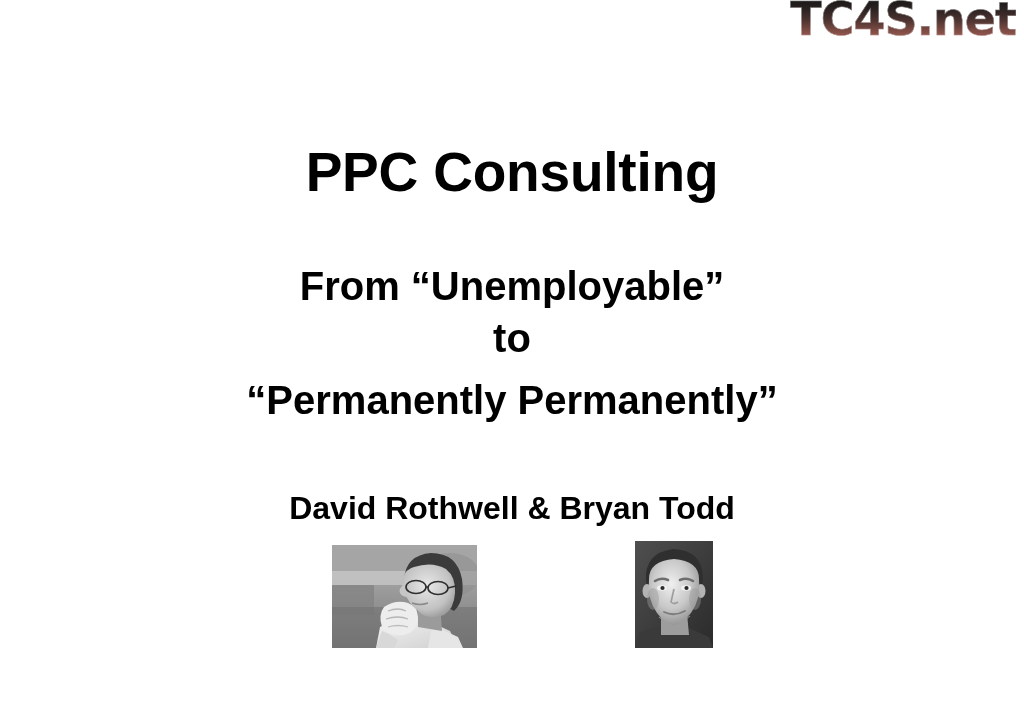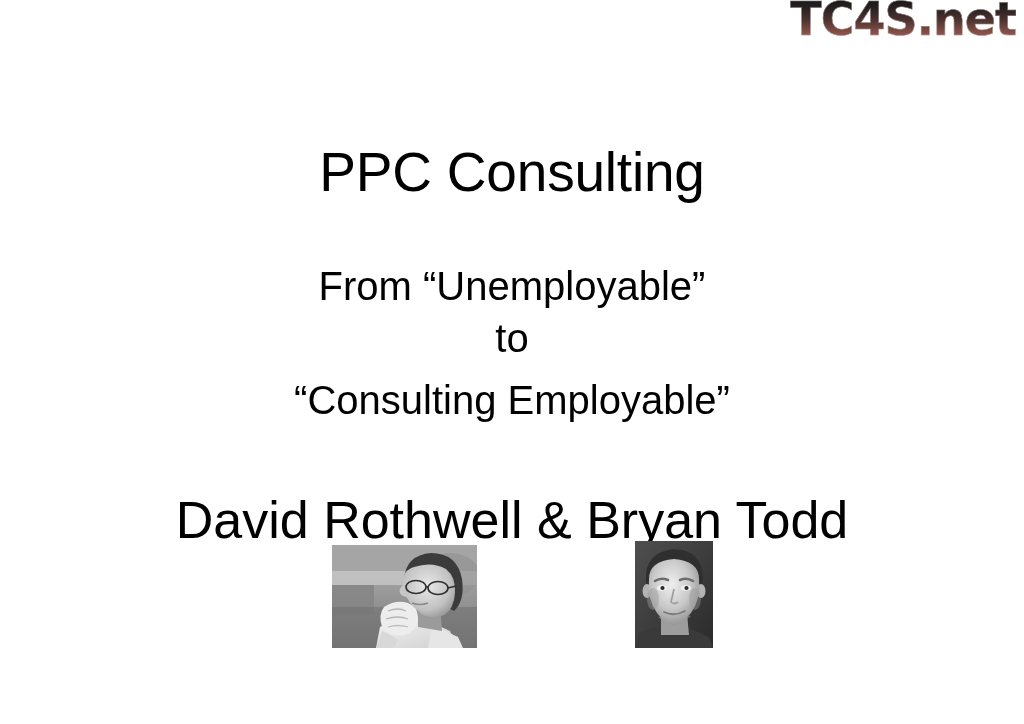--- a/index.html
+++ b/index.html
@@ -47,21 +47,21 @@
   }
 
   
   .slide-text {
     position: absolute;
     left: 0;
     width: 1024px;
     text-align: center;
     color: #000000;
     font-family: "Liberation Sans", sans-serif;
-    font-weight: normal;
+    font-weight: bold;
     white-space: nowrap;
   }
   #title {
     top: 140px;
     font-size: 55px;
     letter-spacing: -0.2px;
   }
   #line-from {
     top: 264px;
     font-size: 40px;
@@ -69,21 +69,21 @@
   #line-to {
     top: 316px;
     font-size: 40px;
   }
   #line-perm {
     top: 378px;
     font-size: 40px;
   }
   #line-authors {
     top: 490px;
-    font-size: 52px;
+    font-size: 32px;
   }
 
   
   #wm-mid {
     position: absolute;
     left: 360px;
     top: 334px;
     width: 300px;
     height: 46px;
     user-select: none;
@@ -174,21 +174,21 @@
 <div id="slide">
 
   <div id="wm-top">TC4S.net</div>
 
   <div id="title" class="slide-text">PPC Consulting</div>
 
   <div id="line-from" class="slide-text">From “Unemployable”</div>
 
   <div id="line-to" class="slide-text">to</div>
 
-  <div id="line-perm" class="slide-text">“Consulting Employable”</div>
+  <div id="line-perm" class="slide-text">“Permanently Permanently”</div>
 
 
   <div id="line-authors" class="slide-text">David Rothwell &amp; Bryan Todd</div>
 
   <div id="photo-left" class="photo">
     <svg viewBox="0 0 145 103" preserveAspectRatio="none">
       <defs>
         <linearGradient id="bgL" x1="0" y1="0" x2="0" y2="1">
           <stop offset="0%" stop-color="#b7b7b7"></stop>
           <stop offset="45%" stop-color="#9a9a9a"></stop>

